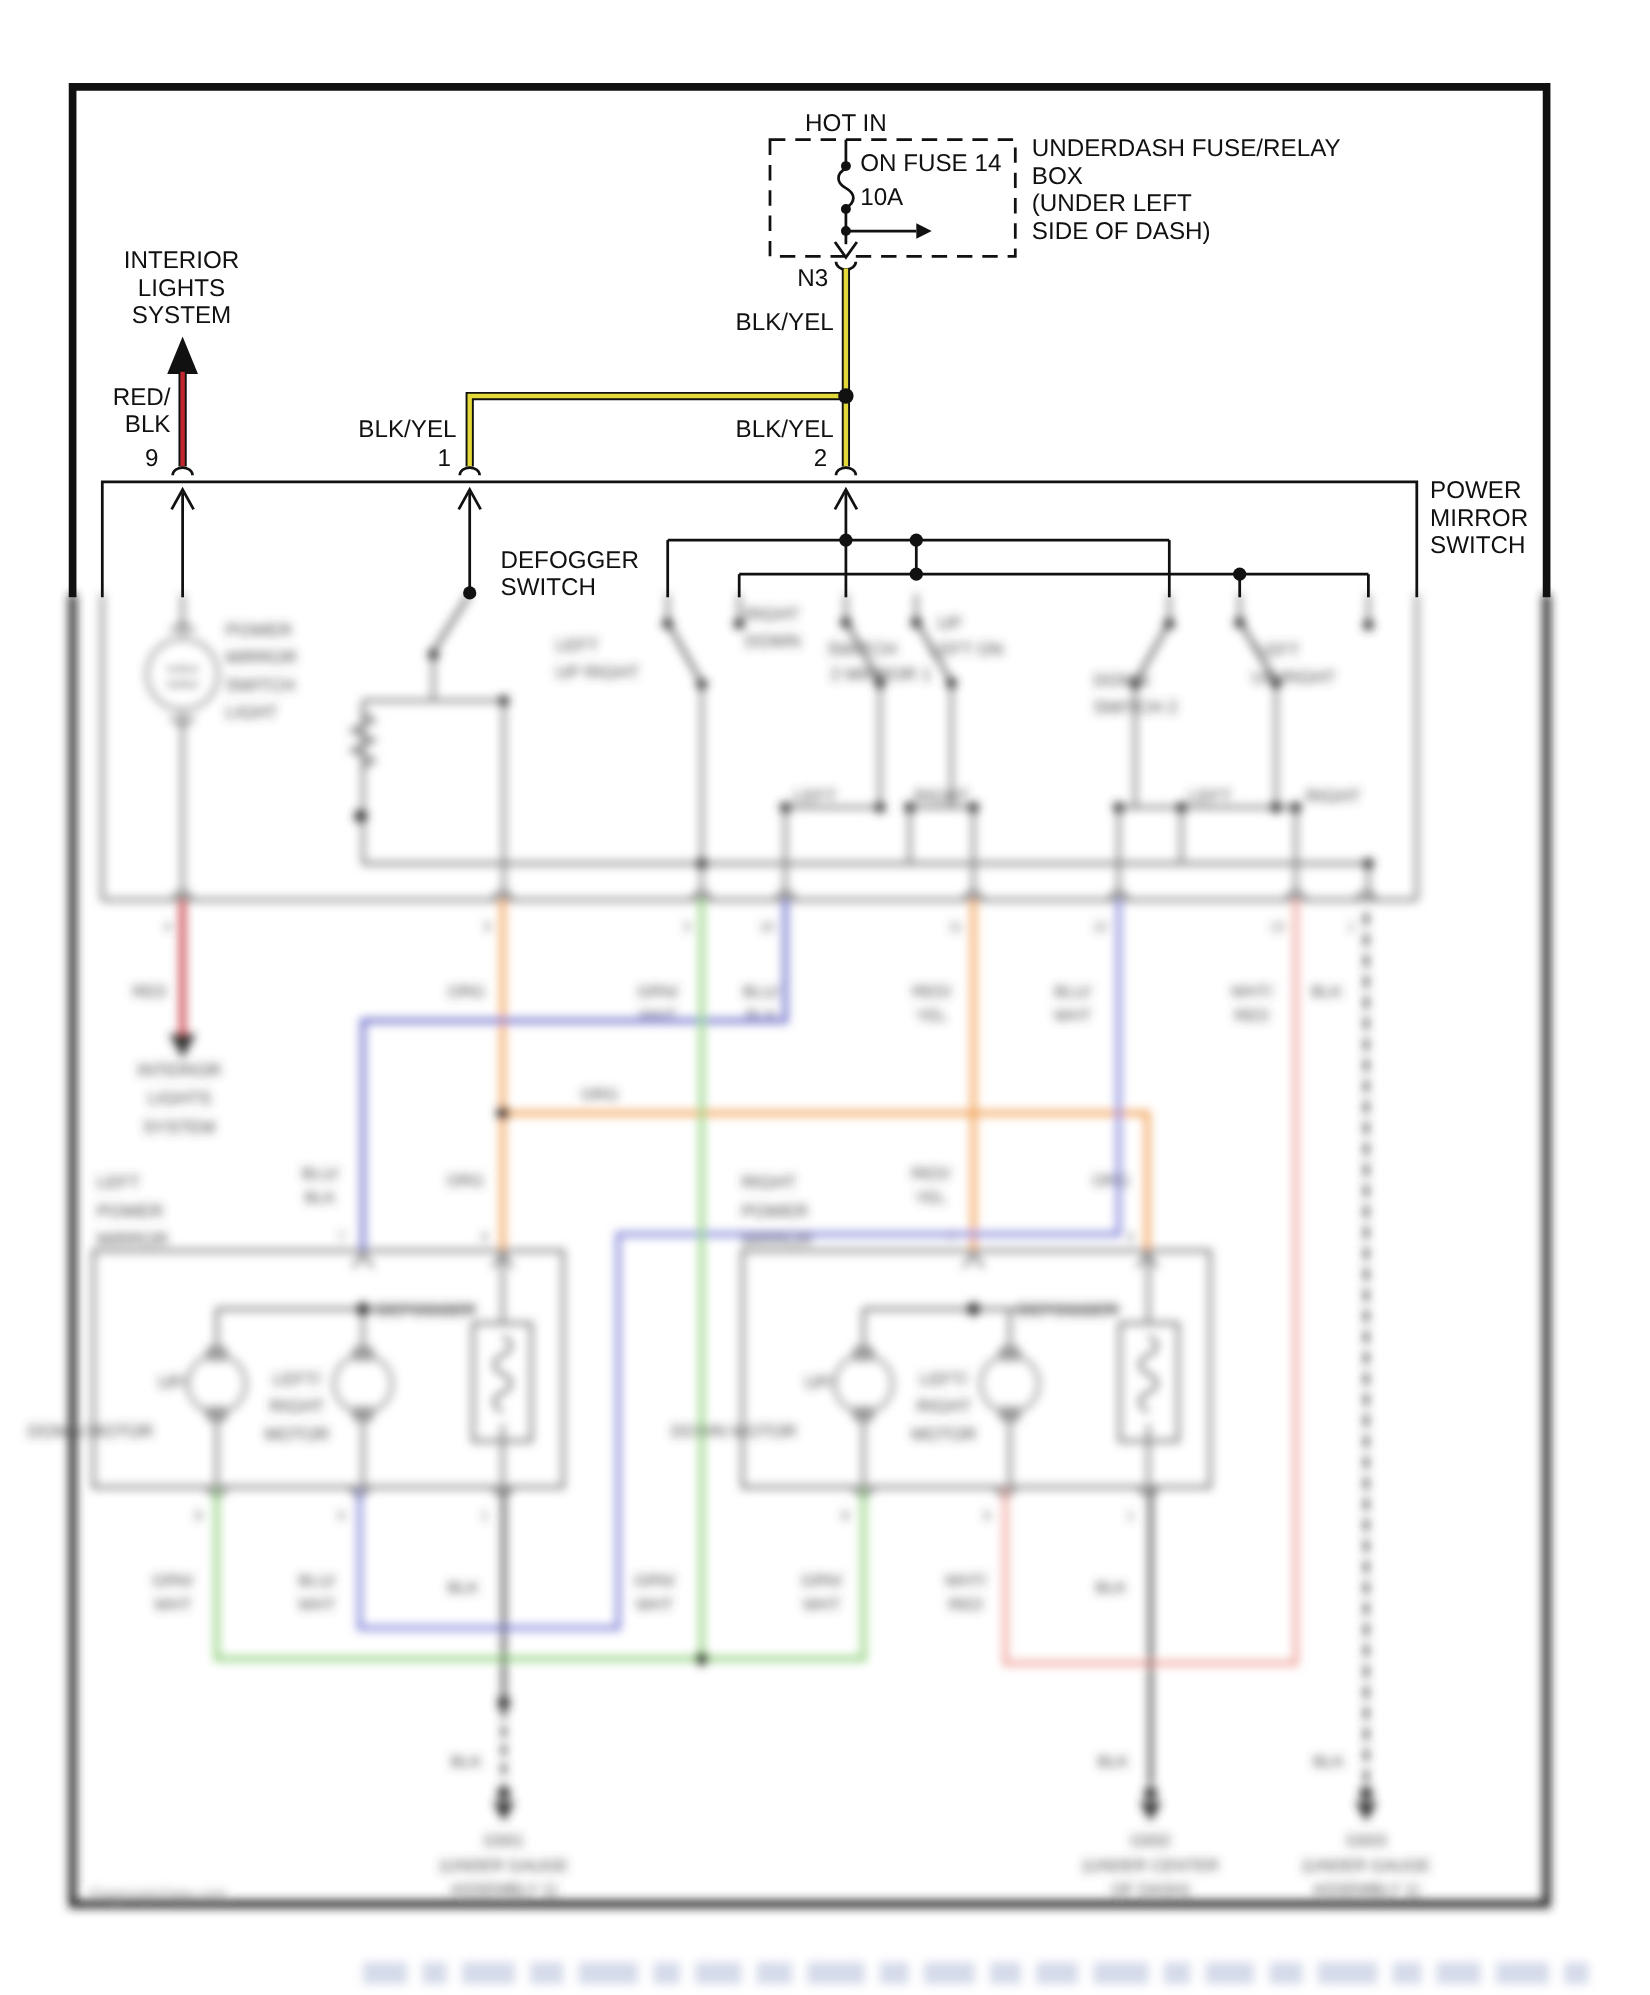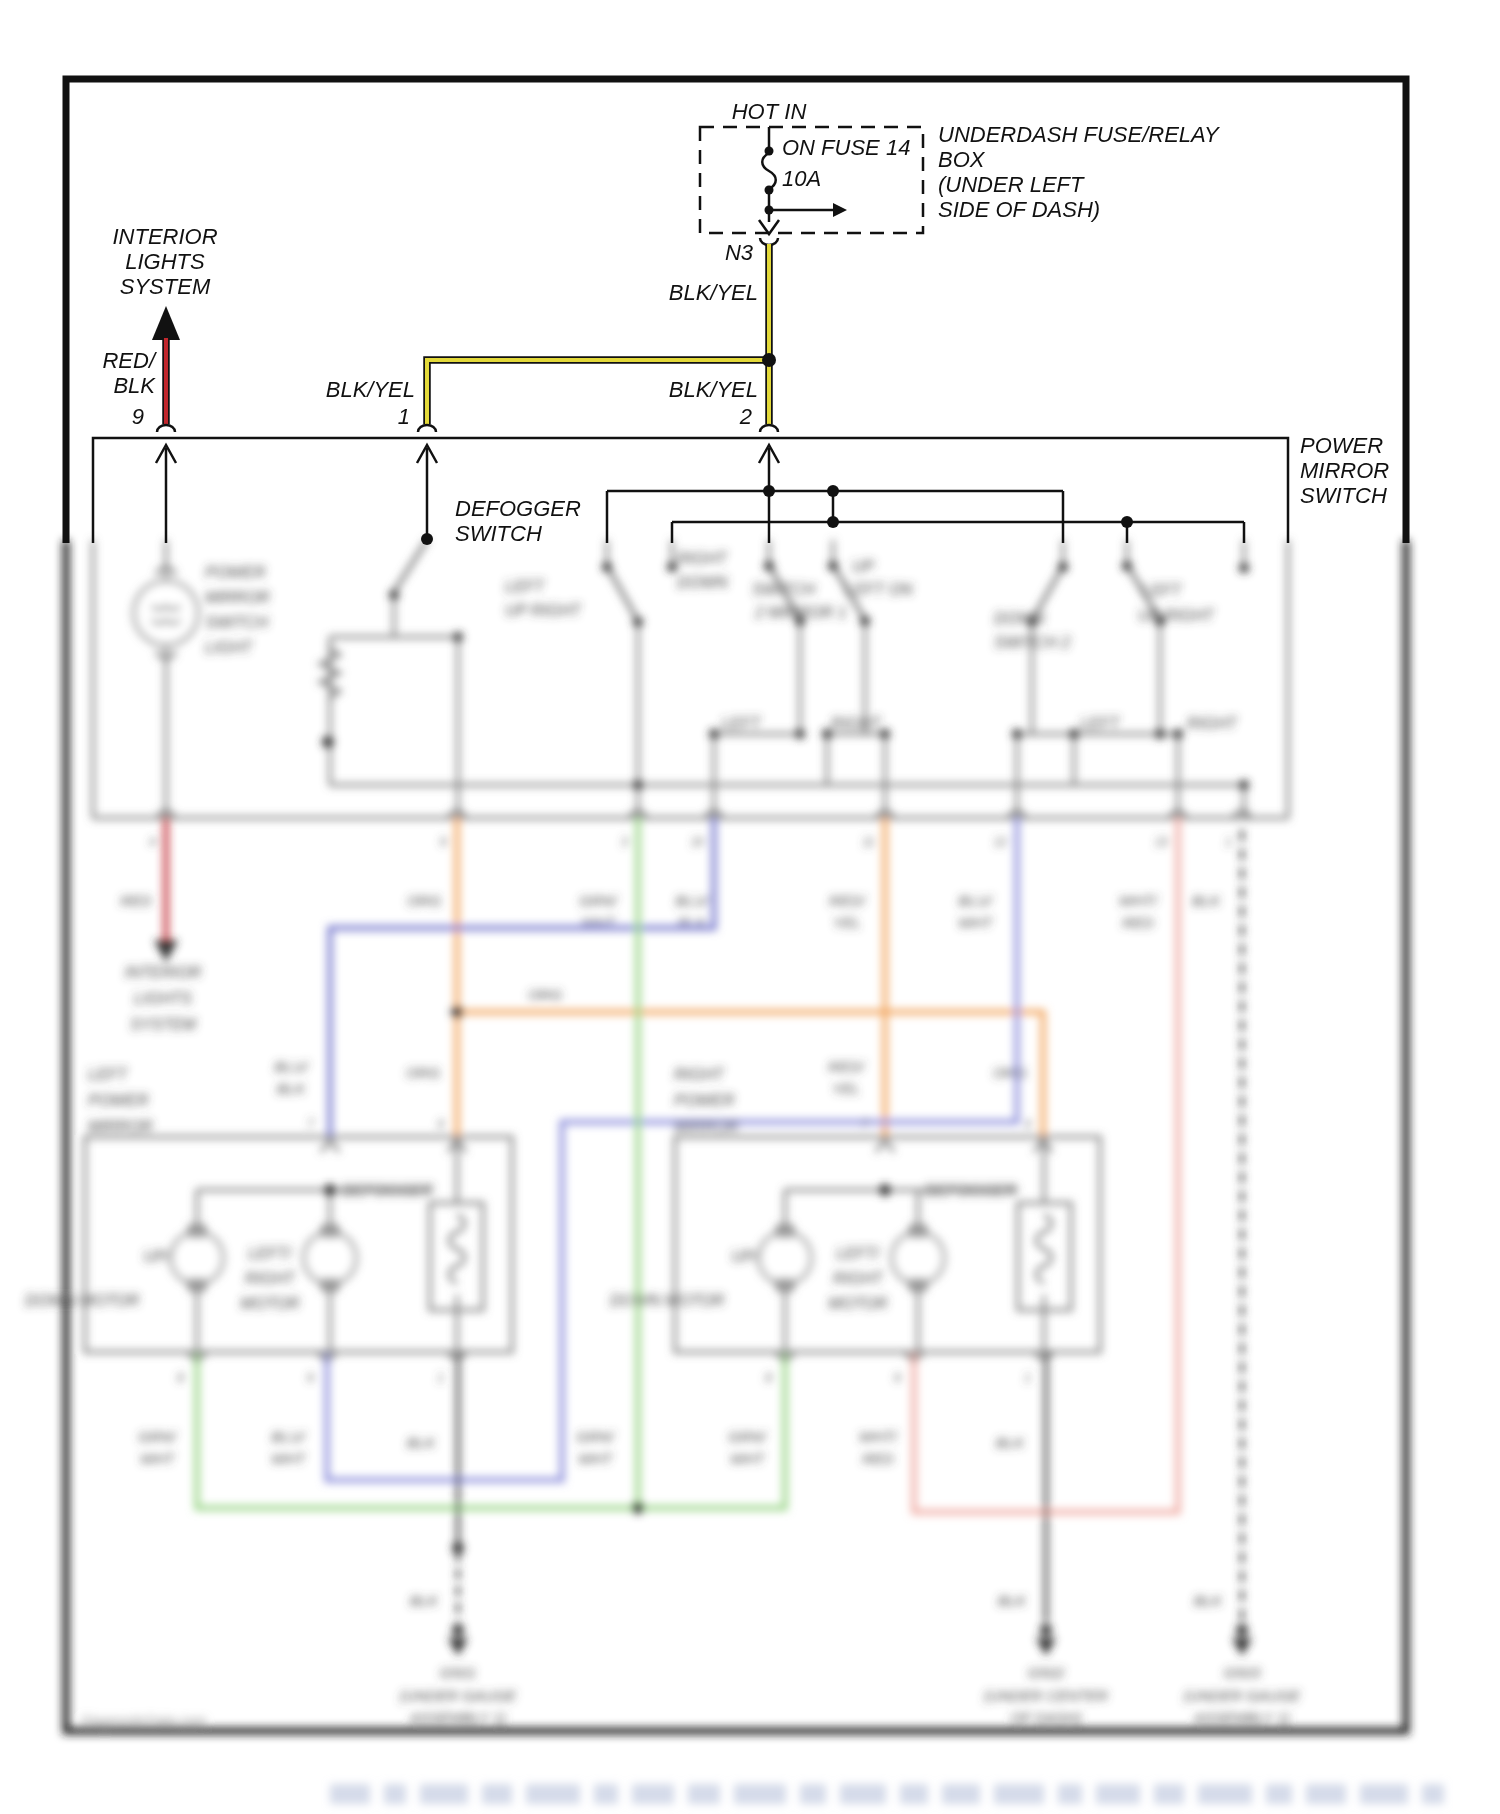--- a/index.html
+++ b/index.html
@@ -1,17 +1,17 @@
 <!DOCTYPE html>
 <html><head>
 <meta charset="utf-8">
 <style>
   html,body{margin:0;padding:0;background:#ffffff;}
   .stage{position:relative;width:1500px;height:1814px;background:#ffffff;overflow:hidden;
-         font-family:"Liberation Sans", sans-serif;font-style:italic;}
+         font-family:"Liberation Sans", sans-serif;}
   svg{display:block;}
   text{font-family:"Liberation Sans", sans-serif;}
   .t  {font-size:22px;fill:#111111;}
   .b  {font-size:16px;fill:#454545;}
   .w  {font-size:15px;fill:#4a4a4a;}
   .p  {font-size:12px;fill:#555555;}
   .wm {font-size:14px;fill:#8a8a8a;}
   .mid{text-anchor:middle}.end{text-anchor:end}
 </style>
 </head>

